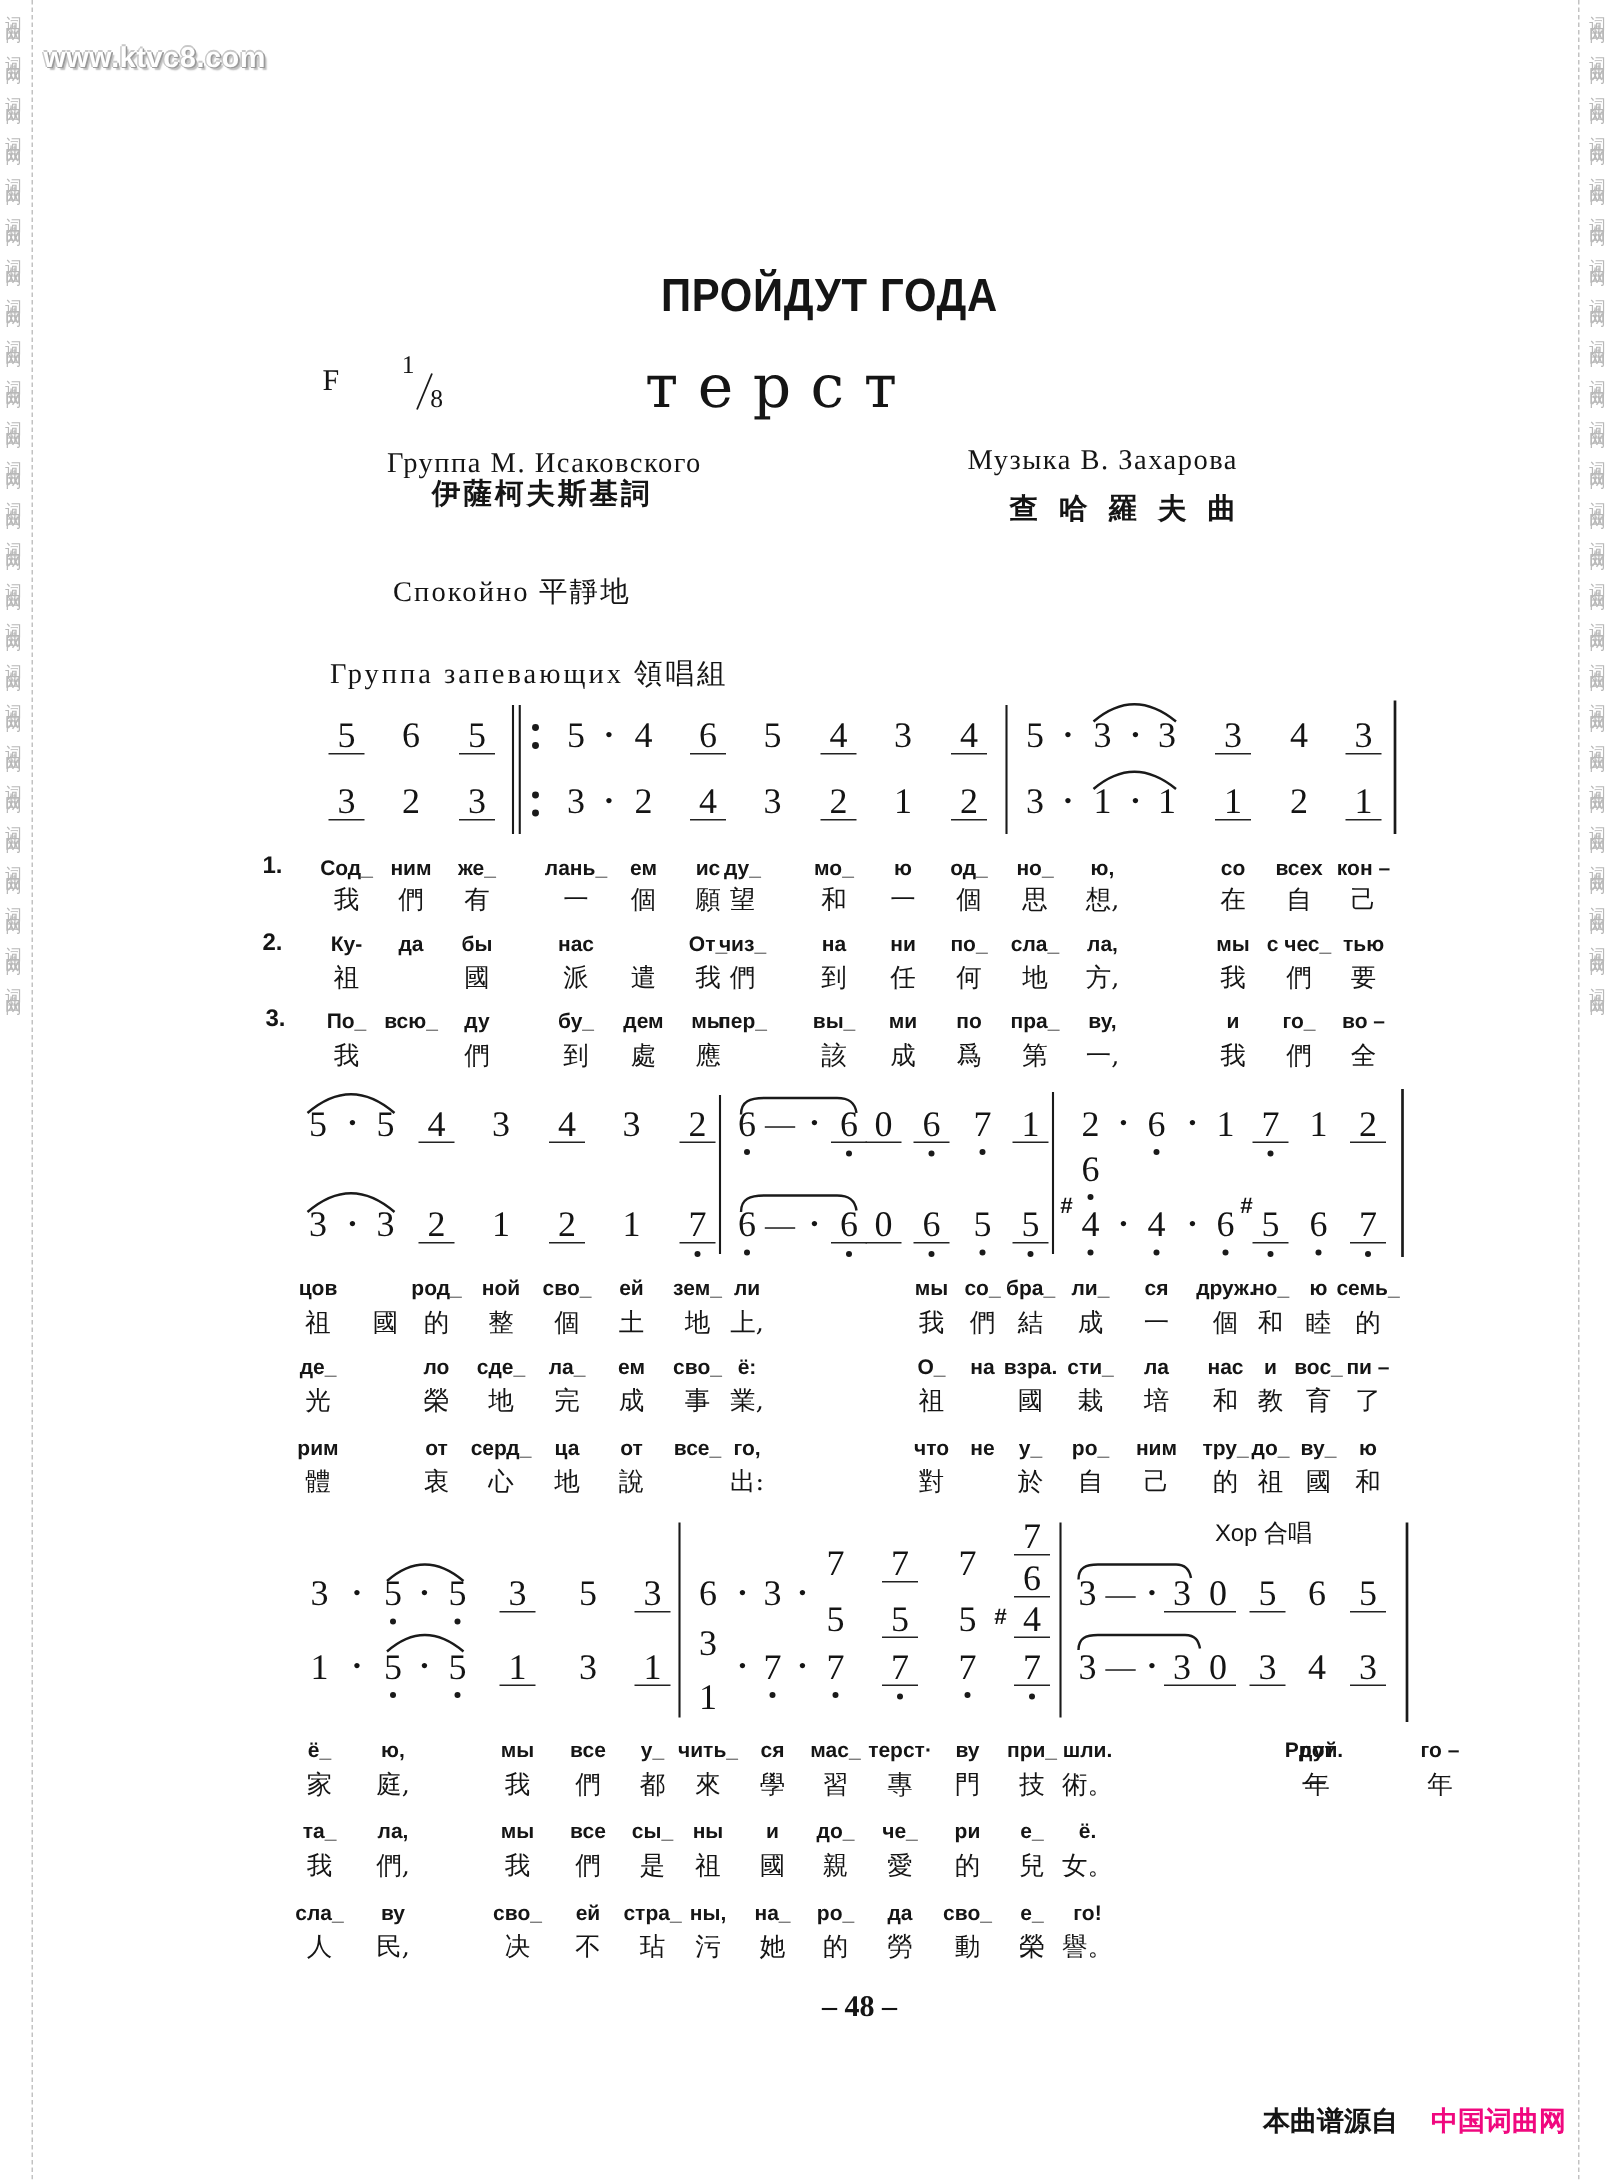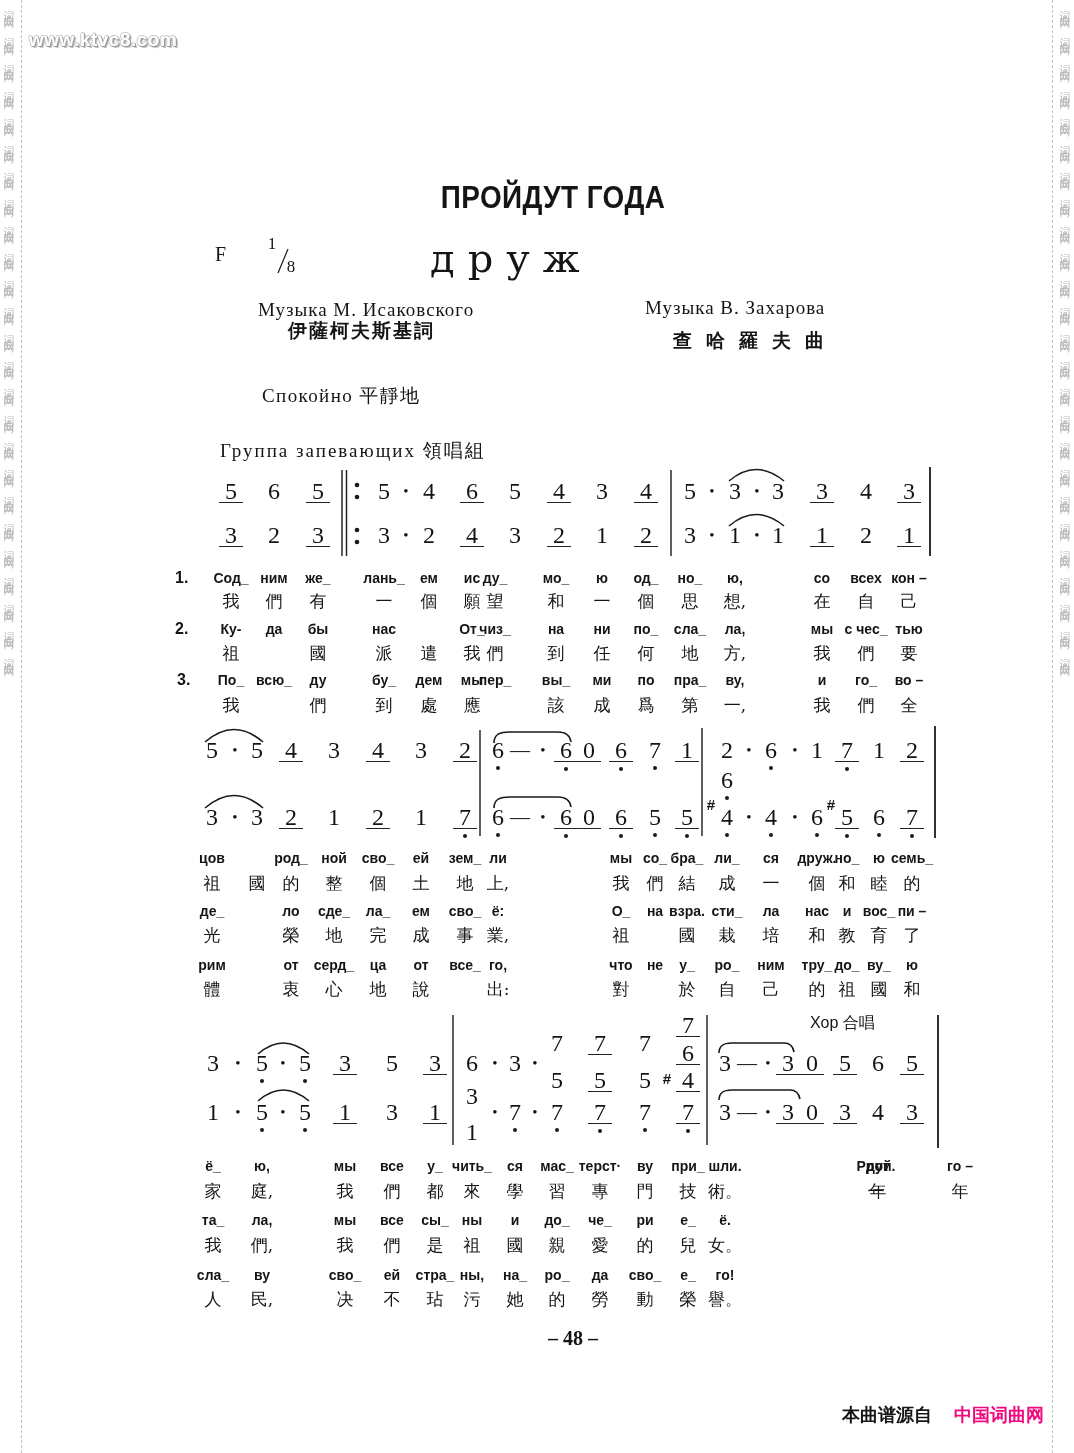--- a/index.html
+++ b/index.html
@@ -111,22 +111,22 @@
 
 <div class="abs cy site-wm" style="left:29px;top:39px">www.ktvc8.com</div>
 
 <div>
   <div class="abs title-ru" style="left:553px;top:197px">ПРОЙДУТ ГОДА</div>
   <div class="abs cy key" style="left:215px;top:254px">F</div>
   <div>
     <span class="abs cxy ts" style="left:272px;top:243px">1</span>
     <span class="abs cxy ts" style="left:291px;top:266px">8</span>
   </div>
-  <div class="abs cy title-zh" style="left:430px;top:258px">друж</div>
-  <div class="abs cy credit-ru" style="left:258px;top:309px">Музыка М. Исаковского</div>
+  <div class="abs cy title-zh" style="left:430px;top:258px">терст</div>
+  <div class="abs cy credit-ru" style="left:258px;top:309px">Группа М. Исаковского</div>
   <div class="abs cy credit-zh" style="left:288px;top:330px">伊薩柯夫斯基詞</div>
   <div class="abs cy credit-ru" style="left:645px;top:307px">Музыка В. Захарова</div>
   <div class="abs cy composer-zh" style="left:673px;top:340px">查哈羅夫曲</div>
   <div class="abs cy tempo" style="left:262px;top:395px">Спокойно 平靜地</div>
   <div class="abs cy section" style="left:220px;top:450px">Группа запевающих 領唱組</div>
 </div>
 
 <svg class="overlay" width="1074" height="1453">
   <line x1="288" y1="249" x2="278" y2="273" stroke-width="1.2"></line>
 

